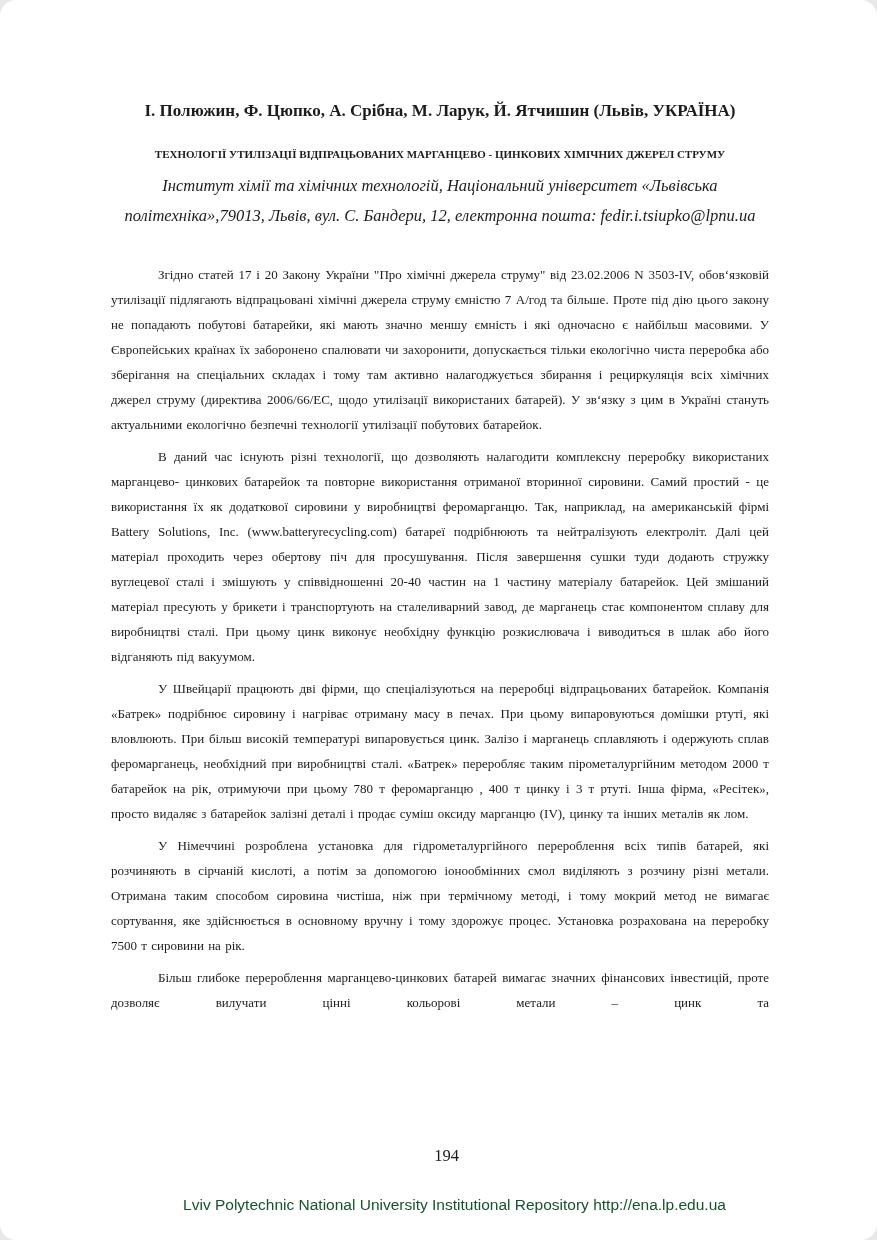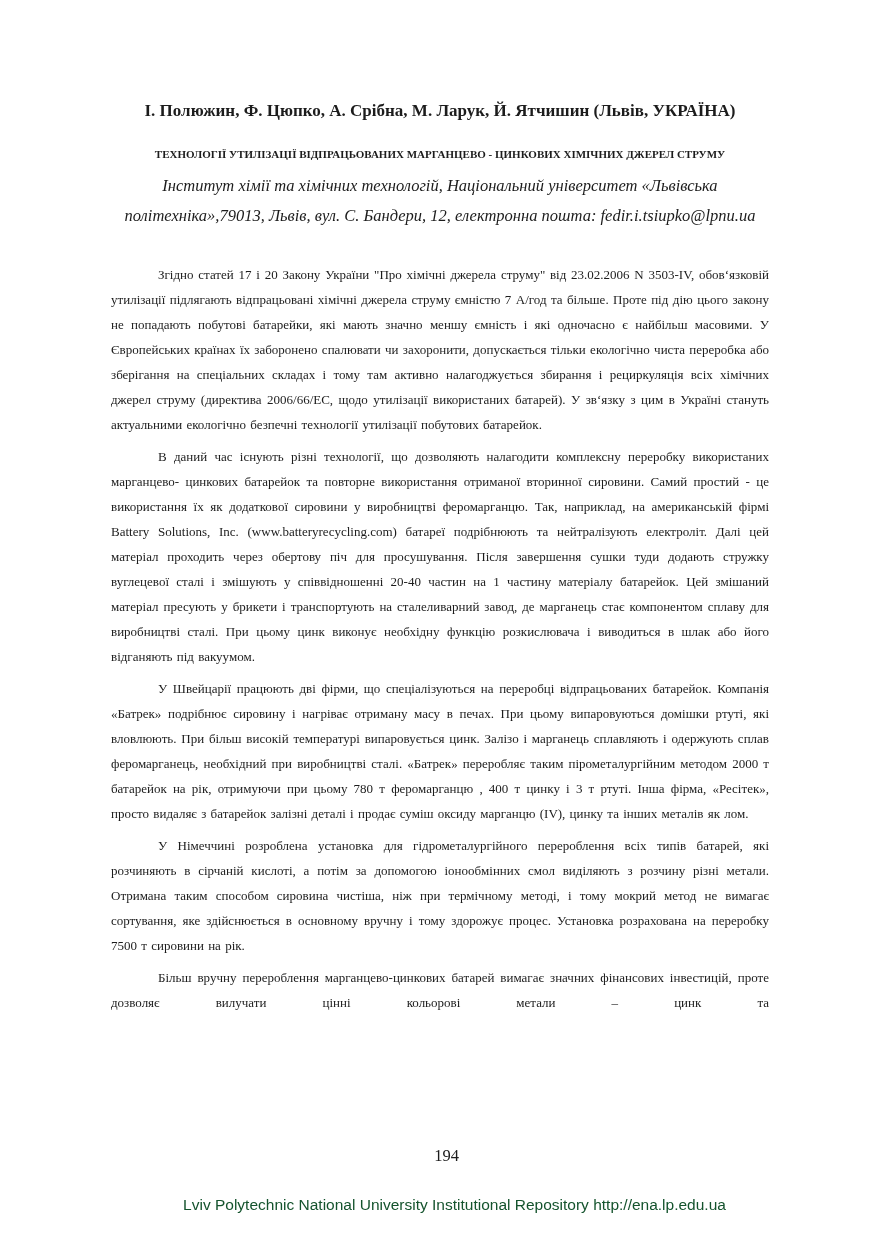--- a/index.html
+++ b/index.html
@@ -9,20 +9,21 @@
   }
   .page {
     position: relative;
     width: 877px;
     height: 1240px;
     margin: 0 auto;
     background: #ffffff;
     font-family: "Liberation Serif", "DejaVu Serif", serif;
     color: #1c1c1c;
     overflow: hidden;
+    border-radius: 16px;
   }
   .content {
     position: absolute;
     left: 104px;
     top: 100px;
     width: 672px;
   }
   .authors {
     text-align: center;
     font-weight: bold;
@@ -85,18 +86,18 @@
 <div class="page">
   <div class="content">
     <p class="authors">І. Полюжин, Ф. Цюпко, А. Срібна, М. Ларук, Й. Ятчишин (Львів, УКРАЇНА)</p>
     <p class="paper-title">ТЕХНОЛОГІЇ УТИЛІЗАЦІЇ ВІДПРАЦЬОВАНИХ МАРГАНЦЕВО - ЦИНКОВИХ ХІМІЧНИХ ДЖЕРЕЛ СТРУМУ</p>
     <p class="affiliation">Інститут хімії та хімічних технологій, Національний університет «Львівська політехніка»,79013, Львів, вул. С. Бандери, 12, електронна пошта: fedir.i.tsiupko@lpnu.ua</p>
     <div class="body-text">
       <p>Згідно статей 17 і 20 Закону України "Про хімічні джерела струму" від 23.02.2006 N 3503-IV, обов‘язковій утилізації підлягають відпрацьовані хімічні джерела струму ємністю 7 А/год та більше. Проте під дію цього закону не попадають побутові батарейки, які мають значно меншу ємність і які одночасно є найбільш масовими. У Європейських країнах їх заборонено спалювати чи захоронити, допускається тільки екологічно чиста переробка або зберігання на спеціальних складах і тому там активно налагоджується збирання і рециркуляція всіх хімічних джерел струму (директива 2006/66/ЕС, щодо утилізації використаних батарей). У зв‘язку з цим в Україні стануть актуальними екологічно безпечні технології утилізації побутових батарейок.</p>
       <p>В даний час існують різні технології, що дозволяють налагодити комплексну переробку використаних марганцево- цинкових батарейок та повторне використання отриманої вторинної сировини. Самий простий - це використання їх як додаткової сировини у виробництві феромарганцю. Так, наприклад, на американській фірмі Battery Solutions, Inc. (www.batteryrecycling.com) батареї подрібнюють та нейтралізують електроліт. Далі цей матеріал проходить через обертову піч для просушування. Після завершення сушки туди додають стружку вуглецевої сталі і змішують у співвідношенні 20-40 частин на 1 частину матеріалу батарейок. Цей змішаний матеріал пресують у брикети і транспортують на сталеливарний завод, де марганець стає компонентом сплаву для виробництві сталі. При цьому цинк виконує необхідну функцію розкислювача і виводиться в шлак або його відганяють під вакуумом.</p>
       <p>У Швейцарії працюють дві фірми, що спеціалізуються на переробці відпрацьованих батарейок. Компанія «Батрек» подрібнює сировину і нагріває отриману масу в печах. При цьому випаровуються домішки ртуті, які вловлюють. При більш високій температурі випаровується цинк. Залізо і марганець сплавляють і одержують сплав феромарганець, необхідний при виробництві сталі. «Батрек» переробляє таким пірометалургійним методом 2000 т батарейок на рік, отримуючи при цьому 780 т феромарганцю , 400 т цинку і 3 т ртуті. Інша фірма, «Ресітек», просто видаляє з батарейок залізні деталі і продає суміш оксиду марганцю (IV), цинку та інших металів як лом.</p>
       <p>У Німеччині розроблена установка для гідрометалургійного перероблення всіх типів батарей, які розчиняють в сірчаній кислоті, а потім за допомогою іонообмінних смол виділяють з розчину різні метали. Отримана таким способом сировина чистіша, ніж при термічному методі, і тому мокрий метод не вимагає сортування, яке здійснюється в основному вручну і тому здорожує процес. Установка розрахована на переробку 7500 т сировини на рік.</p>
-      <p class="continued">Більш вручну перероблення марганцево-цинкових батарей вимагає значних фінансових інвестицій, проте дозволяє вилучати цінні кольорові метали – цинк та</p>
+      <p class="continued">Більш глибоке перероблення марганцево-цинкових батарей вимагає значних фінансових інвестицій, проте дозволяє вилучати цінні кольорові метали – цинк та</p>
     </div>
   </div>
   <p class="page-number">194</p>
   <p class="repo-footer">Lviv Polytechnic National University Institutional Repository http://ena.lp.edu.ua</p>
 </div>
 
 </body></html>

